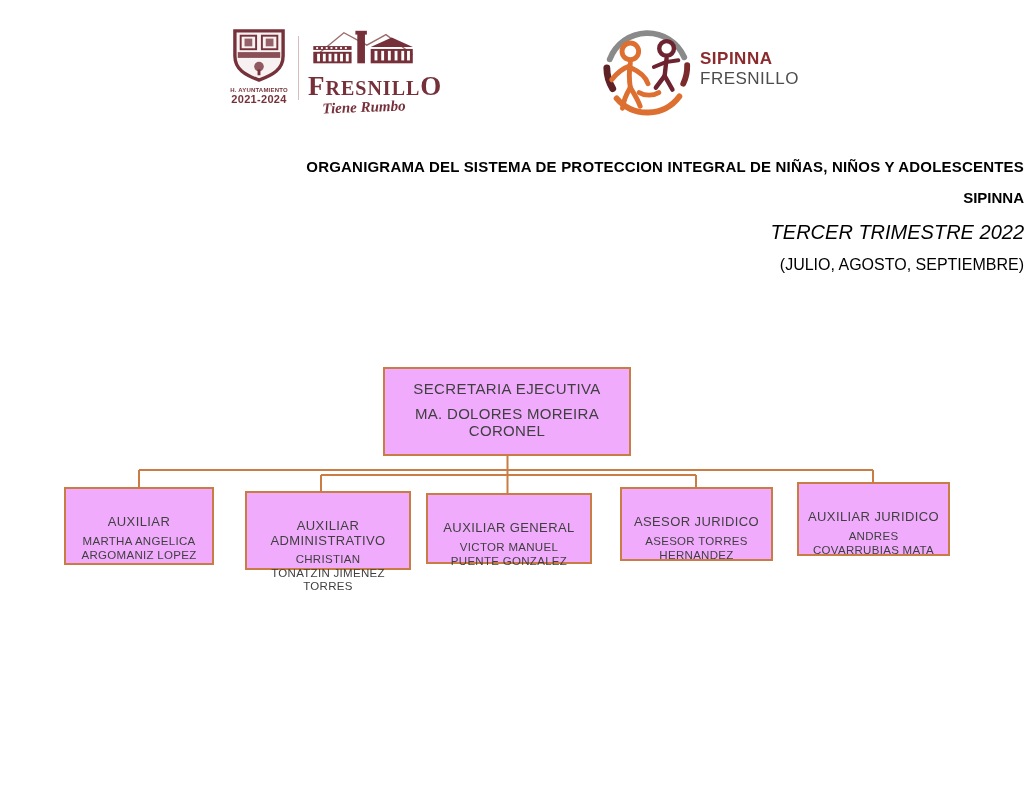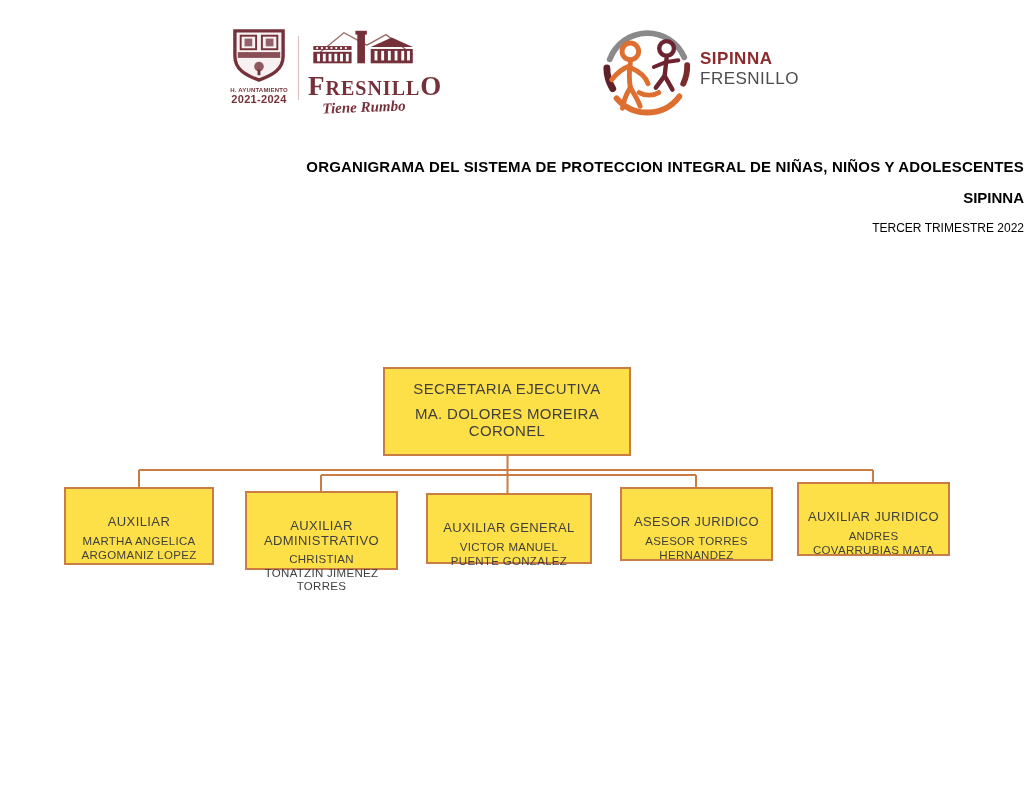--- a/index.html
+++ b/index.html
@@ -22,38 +22,38 @@
   .logo-sipinna{position:absolute;left:598px;top:22px;width:200px;height:95px;}
   .sip-figures{position:absolute;left:0;top:0;}
   .sip-name{position:absolute;left:102px;top:27px;font-size:17px;font-weight:bold;
             color:#8C2B2D;letter-spacing:.5px;}
   .sip-city{position:absolute;left:102px;top:47px;font-size:17px;color:#4D4D4D;letter-spacing:.5px;}
 
   
   .title-block{position:absolute;left:0;top:158px;width:1024px;text-align:right;color:#000;}
   .title-line1{font-size:15px;font-weight:bold;letter-spacing:.2px;margin-bottom:14px;}
   .title-line2{font-size:15px;font-weight:bold;margin-bottom:15px;}
-  .title-line3{font-size:12px;margin-bottom:12px;}
+  .title-line3{font-size:20px;margin-bottom:12px;font-style:italic;}
   .title-line4{font-size:16px;}
 
   
   .connectors{position:absolute;left:0;top:0;pointer-events:none;}
-  .org-box{position:absolute;background:#fde047;border:2px solid #C97C43;box-sizing:border-box;
+  .org-box{position:absolute;background:#f0abfc;border:2px solid #C97C43;box-sizing:border-box;
            text-align:center;color:#3F3F3F;}
   .org-box .box-title{font-weight:normal;}
   .root-box{left:383px;top:367px;width:248px;height:89px;padding-top:11px;}
   .root-box .box-title{font-size:15px;letter-spacing:.4px;line-height:18px;margin-bottom:7px;}
   .root-box .box-name{font-size:15px;letter-spacing:.3px;line-height:17px;max-width:205px;margin:0 auto;}
 
   .child-box{padding-top:25px;}
   .child-box .box-title{font-size:13px;letter-spacing:.4px;line-height:15px;margin-bottom:6px;}
   .child-box .box-name{font-size:11.5px;letter-spacing:.3px;line-height:13.5px;margin:0 auto;}
 
   .child-0{left:64px;top:487px;width:150px;height:78px;}
-  .child-1{left:245px;top:491px;width:153px;height:79px;}
+  .child-1{left:245px;top:491px;width:166px;height:79px;}
   .child-2{left:426px;top:493px;width:166px;height:71px;}
   .child-3{left:620px;top:487px;width:153px;height:74px;}
   .child-4{left:797px;top:482px;width:153px;height:74px;}
 </style>
 </head>
 <body>
 
 <div class="page">
 
   <div class="logo-municipal">
@@ -130,20 +130,21 @@
       <path d="M42,71 A16,12 0 0 0 62,71" stroke="#DD6F31" stroke-width="5"></path>
     </svg>
     <div class="sip-name">SIPINNA</div>
     <div class="sip-city">FRESNILLO</div>
   </div>
 
   <div class="title-block">
     <div class="title-line1">ORGANIGRAMA DEL SISTEMA DE PROTECCION INTEGRAL DE NIÑAS, NIÑOS Y ADOLESCENTES</div>
     <div class="title-line2">SIPINNA</div>
     <div class="title-line3">TERCER TRIMESTRE 2022</div>
+    <div class="title-line4">(JULIO, AGOSTO, SEPTIEMBRE)</div>
   </div>
 
   <svg class="connectors" width="1024" height="791" viewBox="0 0 1024 791" fill="none" stroke="#C97C43" stroke-width="2">
     <path d="M507.5,456 L507.5,493"></path>
     <path d="M139,470 L873,470"></path>
     <path d="M139,470 L139,488"></path>
     <path d="M873,470 L873,483"></path>
     <path d="M321,475 L696,475"></path>
     <path d="M321,475 L321,492"></path>
     <path d="M696,475 L696,488"></path>

